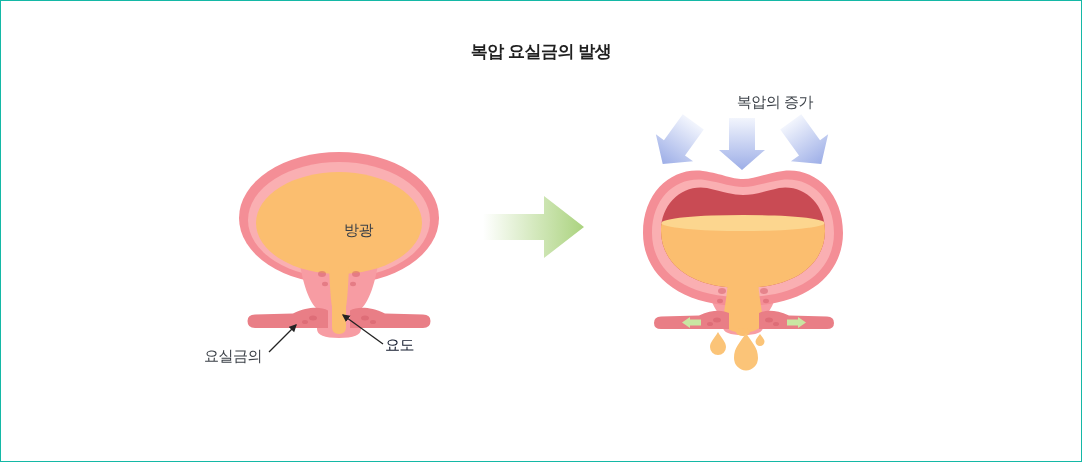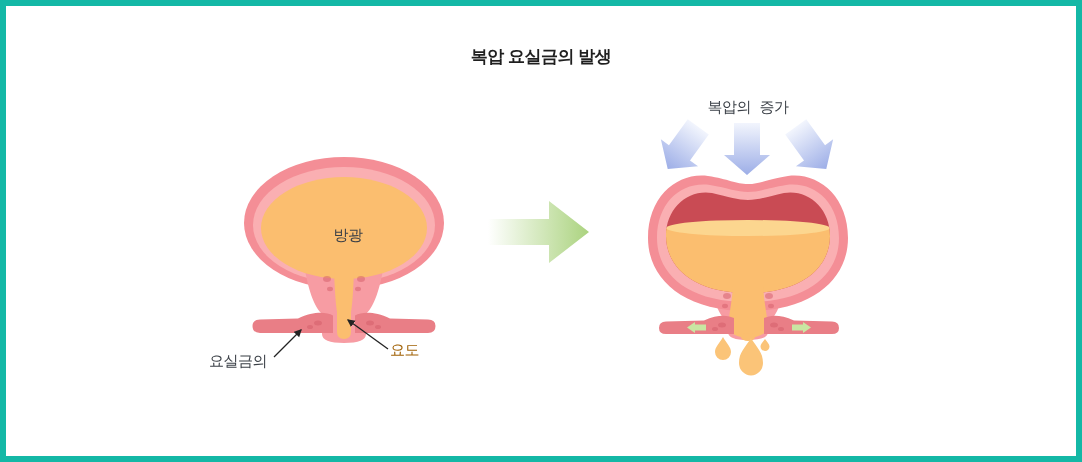--- a/index.html
+++ b/index.html
@@ -1,26 +1,26 @@
 <!DOCTYPE html>
 <html><head>
 <meta charset="utf-8">
 <style>
   html,body{margin:0;padding:0;background:#fff;}
   .canvas{
     position:relative;width:1082px;height:462px;box-sizing:border-box;
-    border:6px solid #14b8a6;background:#fff;overflow:hidden;
+    border:1px solid #14b8a6;background:#fff;overflow:hidden;
     font-family:"Liberation Sans",sans-serif;
   }
   .title{
     position:absolute;left:0;right:0;top:39px;text-align:center;
     font-size:17px;font-weight:700;letter-spacing:-0.5px;
   }
   .lbl{position:absolute;font-size:15px;letter-spacing:-0.5px;}
-  .lbl.center{text-align:center;font-family:Liberation Mono, monospace;}
+  .lbl.center{text-align:right;}
   svg{position:absolute;display:block;}
 </style>
 </head>
 <body>
 
 <div class="canvas">
 
   <div class="title" style="color: rgb(31, 31, 31);">복압 요실금의 발생</div>
 
   <svg style="left:200px;top:140px;" width="260" height="235" viewBox="0 0 260 235">
@@ -53,21 +53,21 @@
       <ellipse cx="164" cy="177" rx="4" ry="2.5" fill="#D7626E"></ellipse>
       <ellipse cx="172" cy="181" rx="3" ry="2" fill="#D7626E"></ellipse>
     </g>
 
     <line x1="68" y1="211" x2="95" y2="184" stroke-width="1.3" marker-end="url(#ah)" stroke="#232323"></line>
     <line x1="182" y1="203" x2="142" y2="174" stroke-width="1.3" marker-end="url(#ah)" stroke="#232323"></line>
   </svg>
 
   <div class="lbl center" style="left: 312px; top: 220px; width: 60px; color: rgb(59, 64, 71);">방광</div>
   <div class="lbl" style="left: 203px; top: 346px; color: rgb(59, 64, 71);">요실금의</div>
-  <div class="lbl" style="left: 384px; top: 335px; color: #a16207;">요도</div>
+  <div class="lbl" style="left: 384px; top: 335px; color: #0f172a;">요도</div>
 
   <svg style="left:480px;top:192px;" width="106" height="68" viewBox="0 0 106 68">
     <defs>
       <linearGradient id="gGreen" x1="0" y1="0" x2="1" y2="0">
         <stop offset="0" stop-color="#FFFFFF"></stop>
         <stop offset="1" stop-color="#ABD37F"></stop>
       </linearGradient>
     </defs>
     <polygon points="2,21 63,21 63,3 103,34 63,65 63,47 2,47" fill="url(#gGreen)"></polygon>
   </svg>

